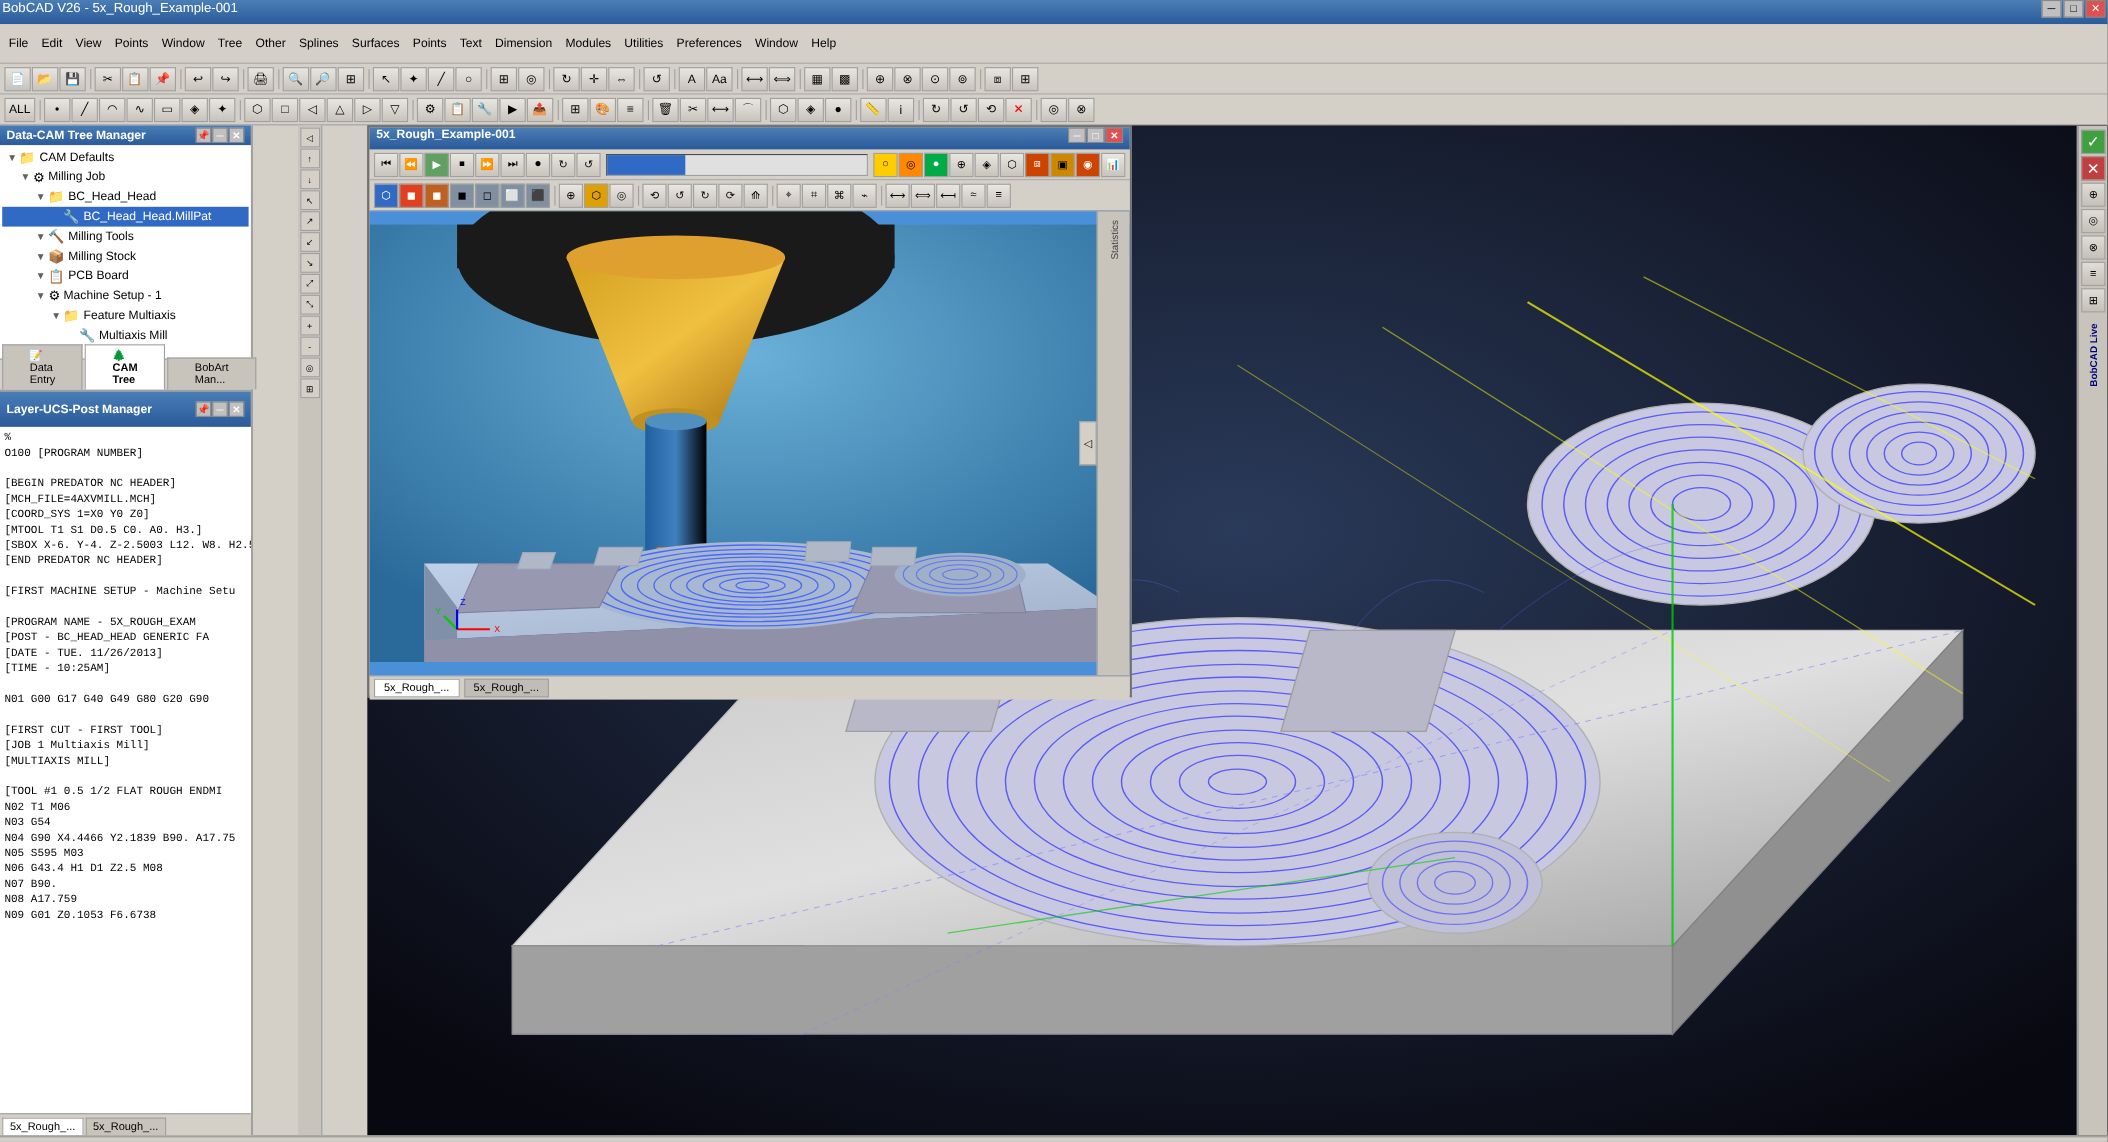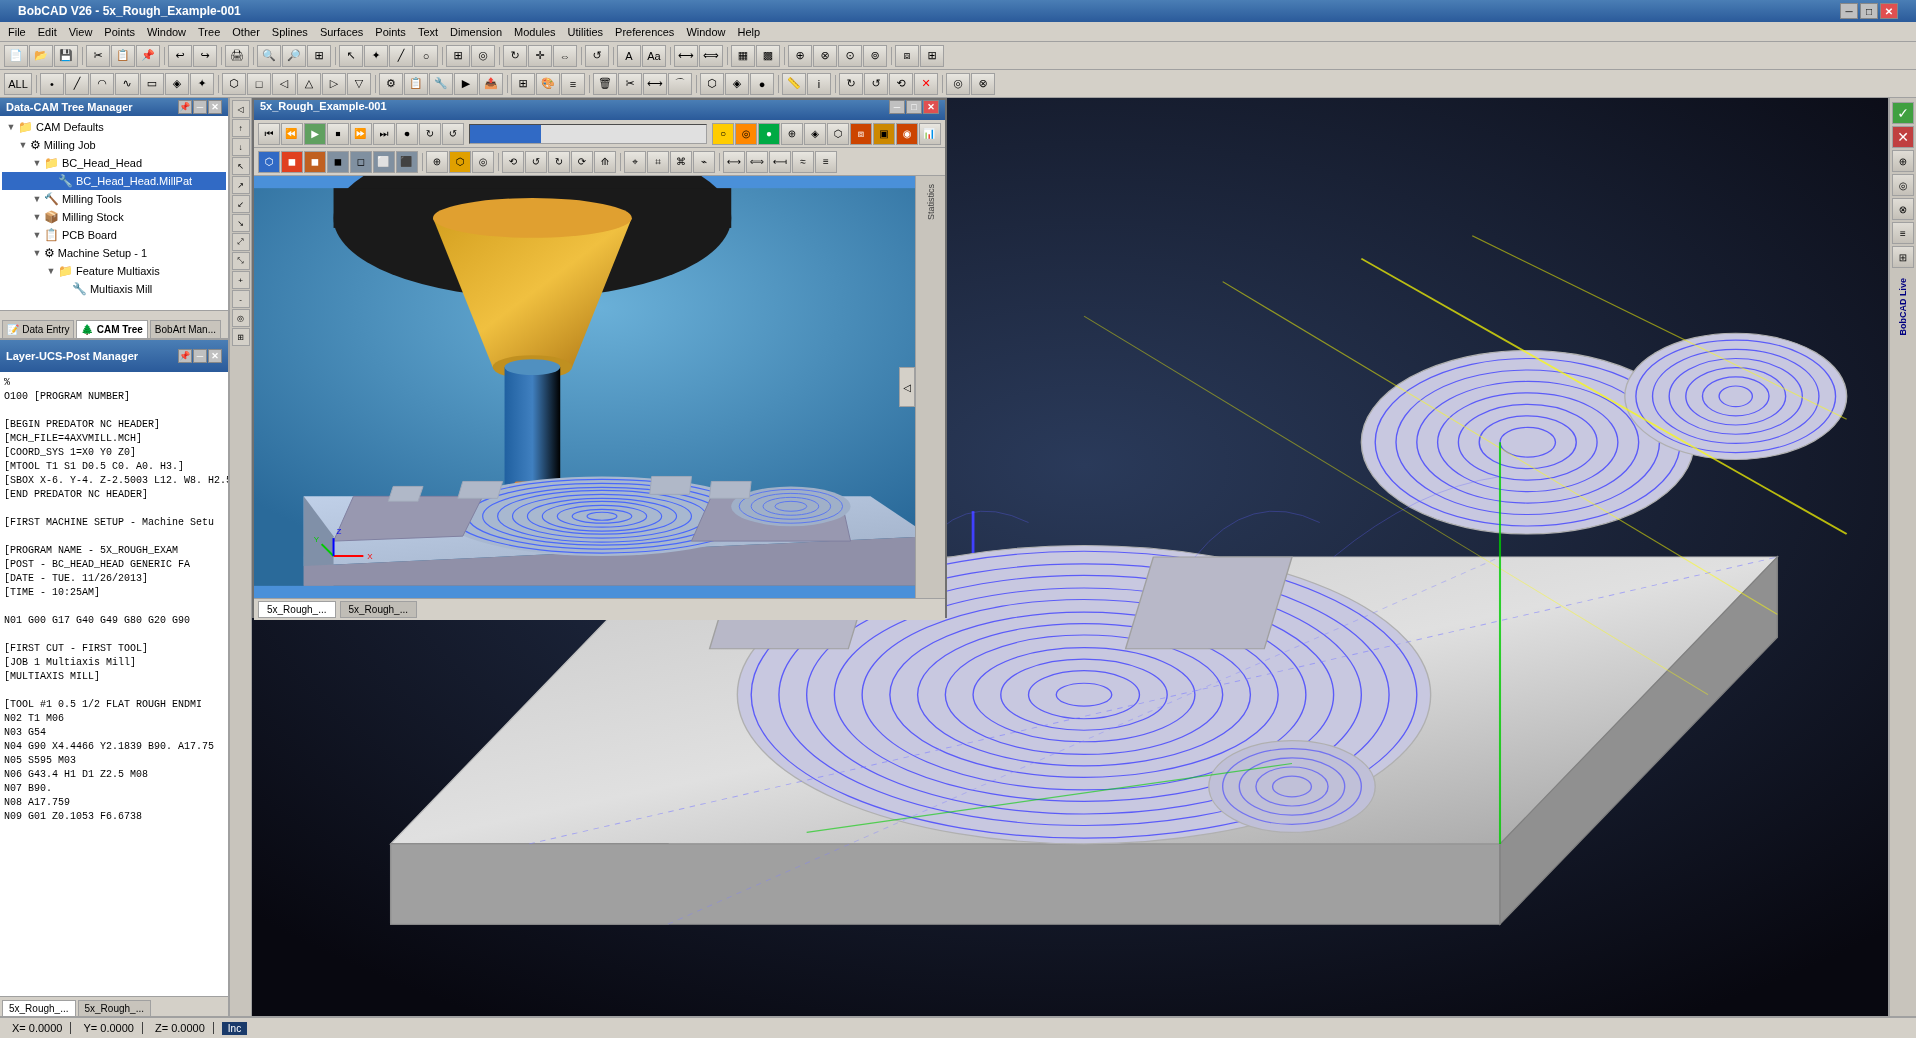--- a/index.html
+++ b/index.html
@@ -11,44 +11,43 @@
       font-size: 11px;
       background: #d4d0c8;
       user-select: none;
     }
 
     
     #title-bar {
       height: 22px;
       background: linear-gradient(to bottom, #4a7eb5, #2a5a9a);
       display: flex;
-      align-items: center;
-      padding: 0 18px;
+      padding: 0 2px;
       color: white;
       font-size: 12px;
-      font-weight: bold;
+      font-weight: normal;
     }
     #title-bar-buttons {
       margin-left: auto;
       display: flex;
       gap: 2px;
     }
     .title-btn {
       width: 18px; height: 16px;
       background: #c0c0c0;
       border: 1px solid #888;
       font-size: 10px;
       display: flex; align-items: center; justify-content: center;
       cursor: pointer;
       color: black;
     }
 
     
     #menu-bar {
-      height: 20px;
+      height: 36px;
       background: #d4d0c8;
       display: flex;
       align-items: center;
       padding: 0 2px;
       border-bottom: 1px solid #a0a0a0;
       font-size: 11px;
     }
     .menu-item {
       padding: 2px 6px;
       cursor: pointer;
@@ -74,20 +73,21 @@
       font-size: 11px;
     }
     .tb-sep { width: 6px; height: 22px; display: inline-flex; align-items: center; justify-content: center; }
     .tb-sep::after { content: ''; width: 1px; height: 18px; background: #a0a0a0; display: block; margin: 0 2px; }
 
     
     #main-layout {
       display: flex;
       height: calc(1038px - 22px - 20px - 28px - 28px - 28px - 22px);
       position: relative;
+      gap: 41px;
     }
 
     
     #left-panel {
       width: 230px;
       background: #d4d0c8;
       border-right: 2px solid #a0a0a0;
       display: flex;
       flex-direction: column;
     }
@@ -149,21 +149,21 @@
     
     .panel-tabs {
       height: 28px;
       background: #d4d0c8;
       display: flex;
       align-items: flex-end;
       padding: 0 2px;
       border-top: 1px solid #a0a0a0;
     }
     .panel-tab {
-      padding: 3px 4px;
+      padding: 3px 24px;
       font-size: 10px;
       background: #c8c4bc;
       border: 1px solid #a0a0a0;
       border-bottom: none;
       cursor: pointer;
       margin-right: 2px;
     }
     .panel-tab.active {
       background: white;
       font-weight: bold;

